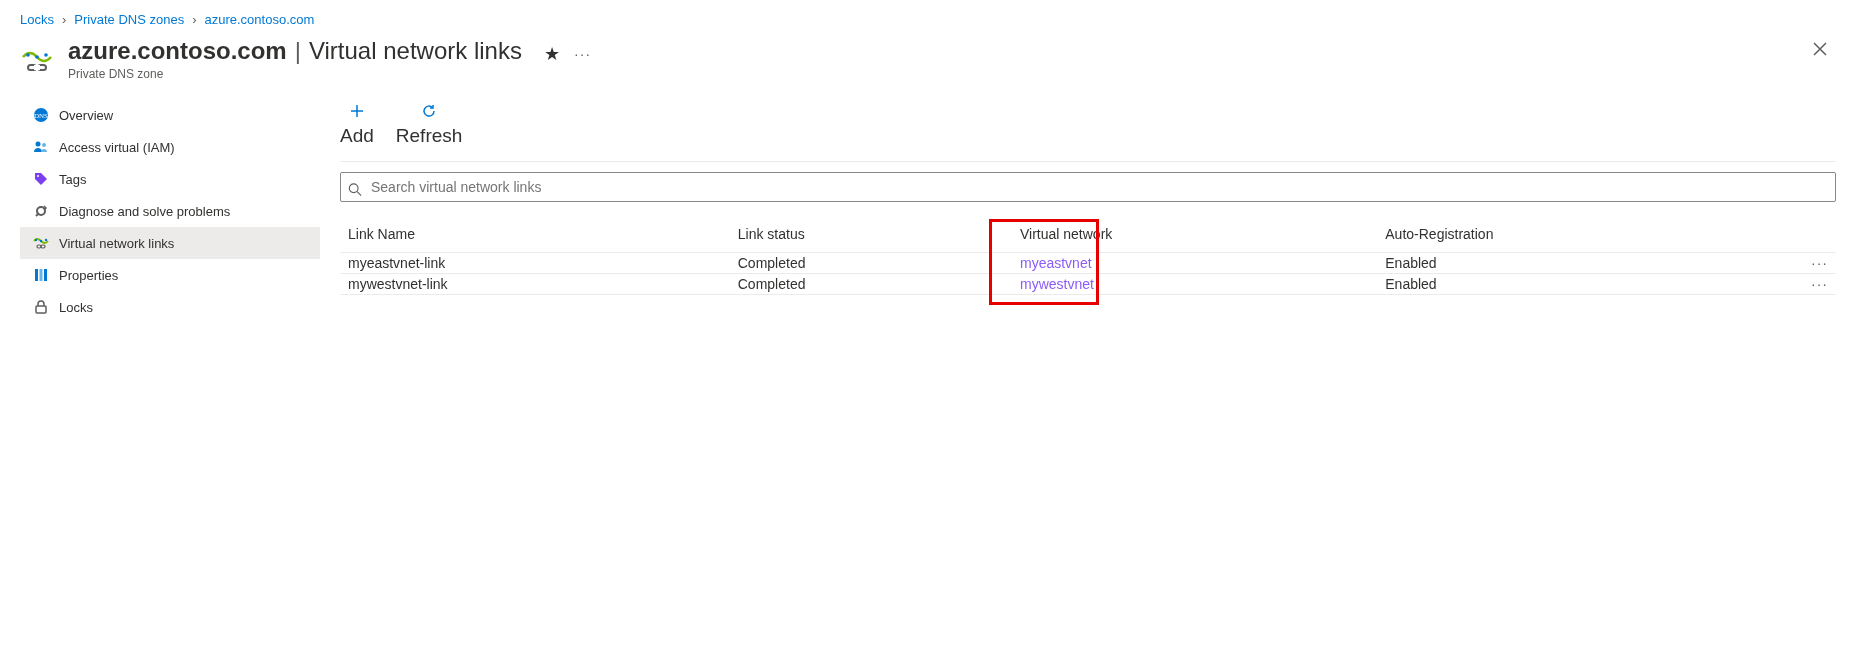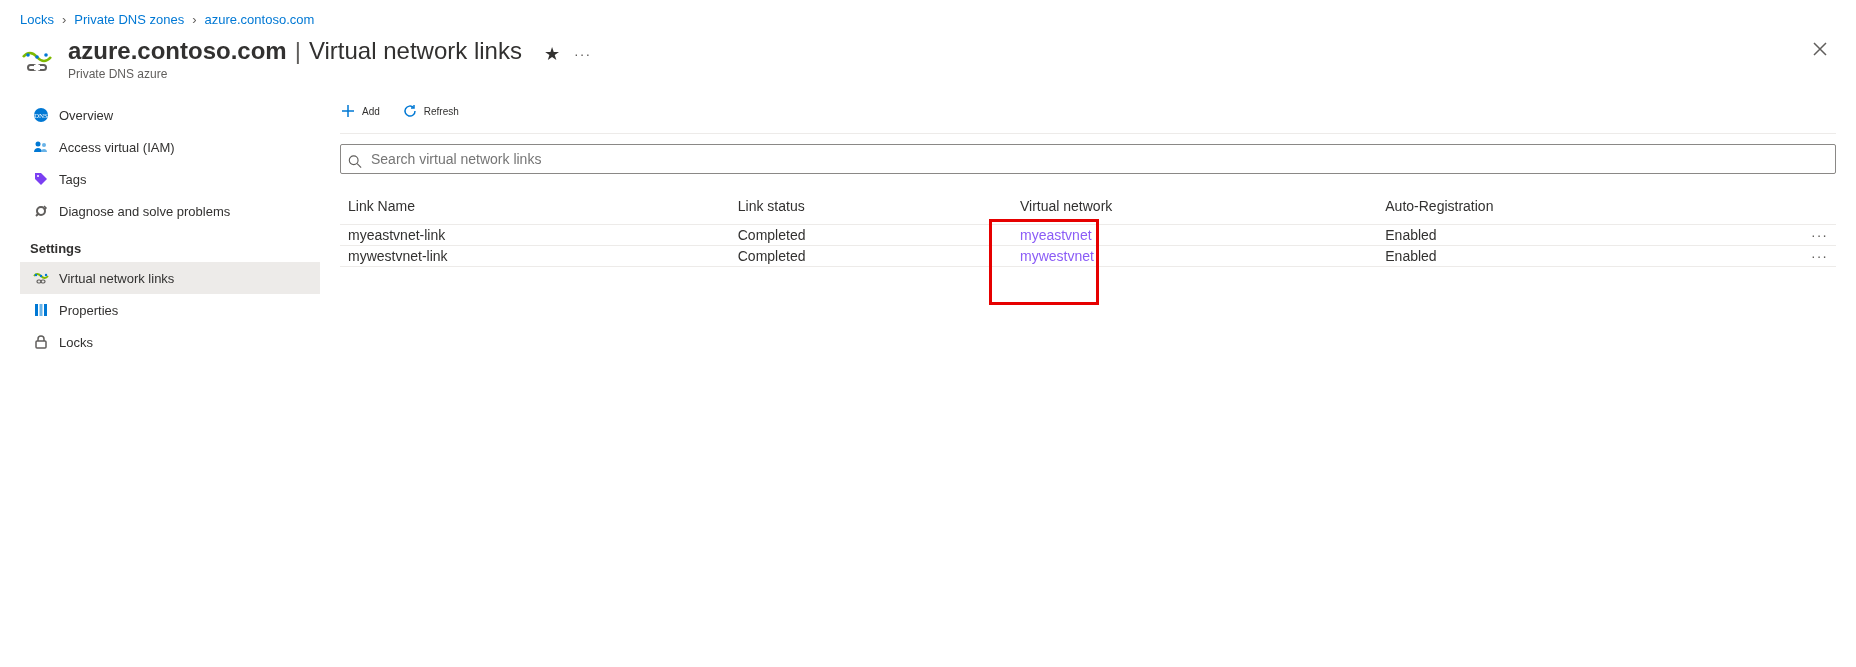--- a/index.html
+++ b/index.html
@@ -32,21 +32,21 @@
   .search-box input { width: 100%; padding: 6px 8px 6px 28px; border: 1px solid #8a8886; border-radius: 2px; font-size: 13px; }
   .search-ico { position: absolute; left: 7px; top: 50%; transform: translateY(-50%); color: #0078d4; }
   .collapse-btn { color: #605e5c; cursor: pointer; font-size: 13px; }
 
   .nav-item { display: flex; align-items: center; gap: 10px; padding: 8px 10px; cursor: pointer; border-left: 3px solid transparent; }
   .nav-item.selected { background: #edebe9; }
   .nav-item .nav-ico { width: 16px; height: 16px; display:flex; align-items:center; justify-content:center; flex-shrink:0; }
   .nav-section { font-weight: 600; padding: 14px 10px 6px 10px; font-size: 13px; }
 
   .toolbar { display: flex; align-items: center; gap: 22px; padding: 4px 0 14px 0; border-bottom: 1px solid #edebe9; margin-bottom: 10px; }
-  .tb-btn { display: flex; align-items: center; gap: 6px; cursor: pointer; color: #323130; font-size: 10px; }
+  .tb-btn { display: flex; align-items: center; gap: 6px; cursor: pointer; color: #323130; font-size: 19px; flex-direction: column; }
   .tb-btn .tbi { color: #0078d4; font-size: 16px; display:flex; align-items:center; }
 
   .main-search { width: 100%; border: 1px solid #8a8886; border-radius: 2px; padding: 6px 8px 6px 30px; font-size: 14px; margin-bottom: 8px; }
   .main-search-wrap { position: relative; margin-bottom: 6px; }
   .main-search-wrap .sico { position:absolute; left:8px; top:50%; transform:translateY(-50%); color:#605e5c; }
 
   .table { width: 100%; border-collapse: collapse; }
   .table th { text-align: left; font-weight: 400; font-size: 14px; padding: 10px 8px; border-bottom: 1px solid #edebe9; }
   .table td { padding: 2px 8px; border-bottom: 1px solid #edebe9; font-size: 14px; }
   .table td.link a { color: #8b5cf6; }
@@ -77,21 +77,21 @@
         <rect x="18" y="22" width="8" height="5" rx="2.5" fill="none" stroke="#605e5c" stroke-width="2"></rect>
         <rect x="14" y="22" width="6" height="5" fill="#fff"></rect>
       </svg>
     </div>
     <div class="header-text">
       <div class="header-title">
         <span>azure.contoso.com</span>
         <span class="sepbar">|</span>
         <span style="font-weight:400">Virtual network links</span>
       </div>
-      <div class="header-sub">Private DNS azure</div>
+      <div class="header-sub">Private DNS zone</div>
     </div>
     <div class="header-actions">
       <span class="star">★</span>
       <span class="more-h">···</span>
     </div>
     <div class="header-spacer"></div>
     <div class="close-x">
       <svg width="16" height="16" viewBox="0 0 16 16">
           <path d="M2 2 L14 14 M14 2 L2 14" stroke="#605e5c" stroke-width="1.5"></path>
         </svg>
@@ -134,21 +134,20 @@
         <span class="nav-ico">
           <svg width="16" height="16" viewBox="0 0 16 16">
               <circle cx="8" cy="8" r="4" fill="none" stroke="#605e5c" stroke-width="2"></circle>
               <path d="M3 13l3-3" stroke="#605e5c" stroke-width="2"></path>
               <path d="M11 3l2 2-2 2" fill="none" stroke="#605e5c" stroke-width="1.5"></path>
             </svg>
         </span>
         <span>Diagnose and solve problems</span>
       </div>
 
-      <div class="nav-section">Settings</div>
 
       <div class="nav-item selected">
         <span class="nav-ico">
           <svg width="16" height="16" viewBox="0 0 16 16">
               <path d="M1 6 Q4 2 8 6 Q12 10 15 6" stroke="#7fba00" stroke-width="1.8" fill="none"></path>
               <circle cx="3" cy="5" r="1.2" fill="#0078d4"></circle>
               <circle cx="8" cy="6" r="1.2" fill="#0078d4"></circle>
               <circle cx="13" cy="5" r="1.2" fill="#0078d4"></circle>
               <rect x="4" y="10" width="4" height="3" rx="1.5" fill="none" stroke="#605e5c" stroke-width="1.2"></rect>
               <rect x="8" y="10" width="4" height="3" rx="1.5" fill="none" stroke="#605e5c" stroke-width="1.2"></rect>

